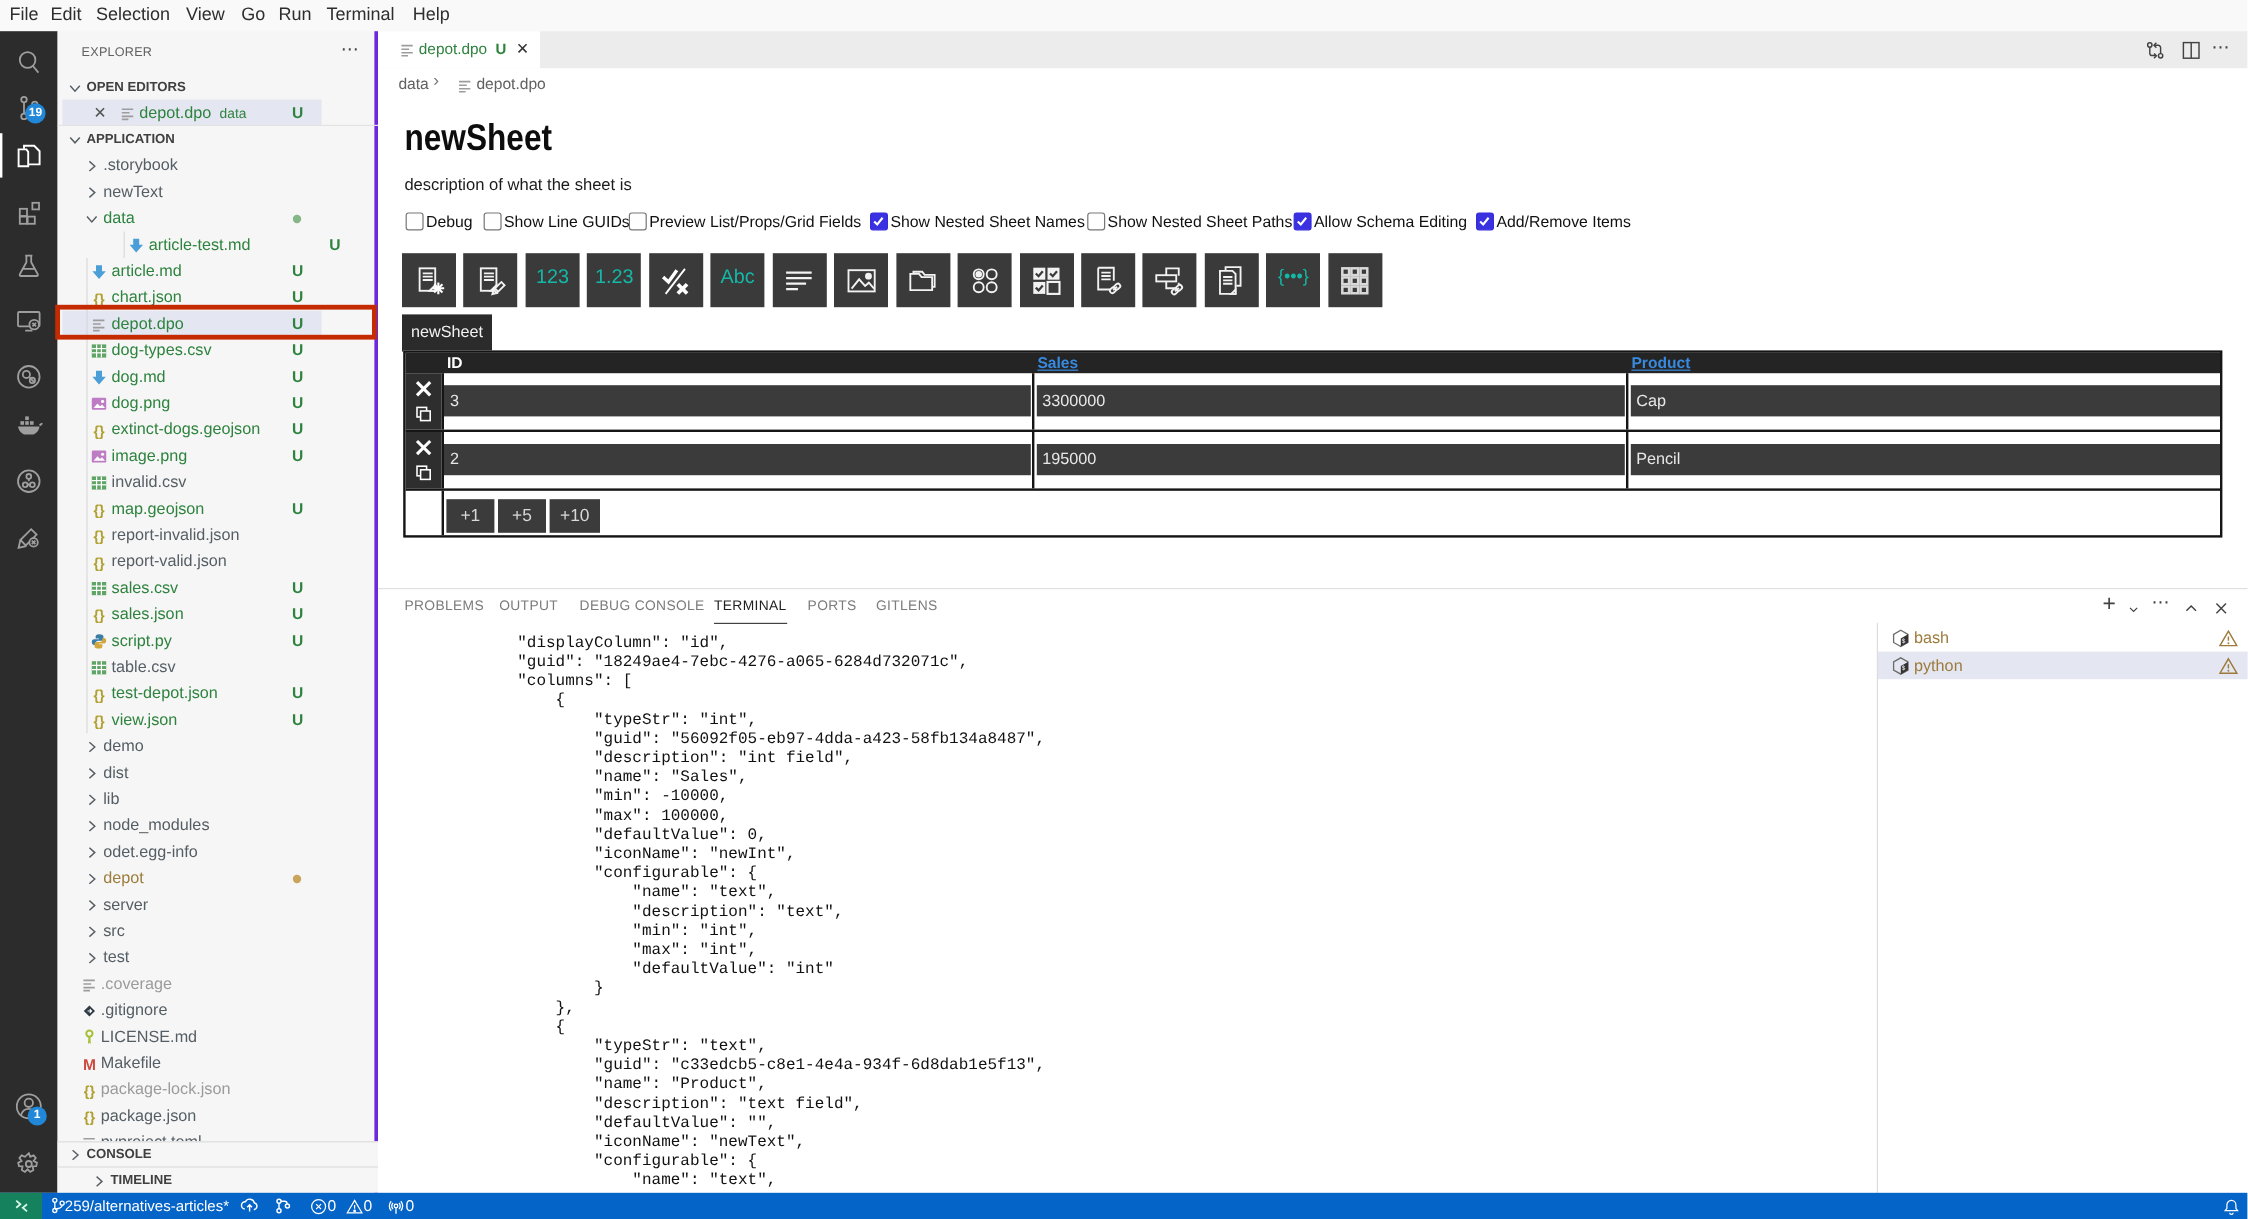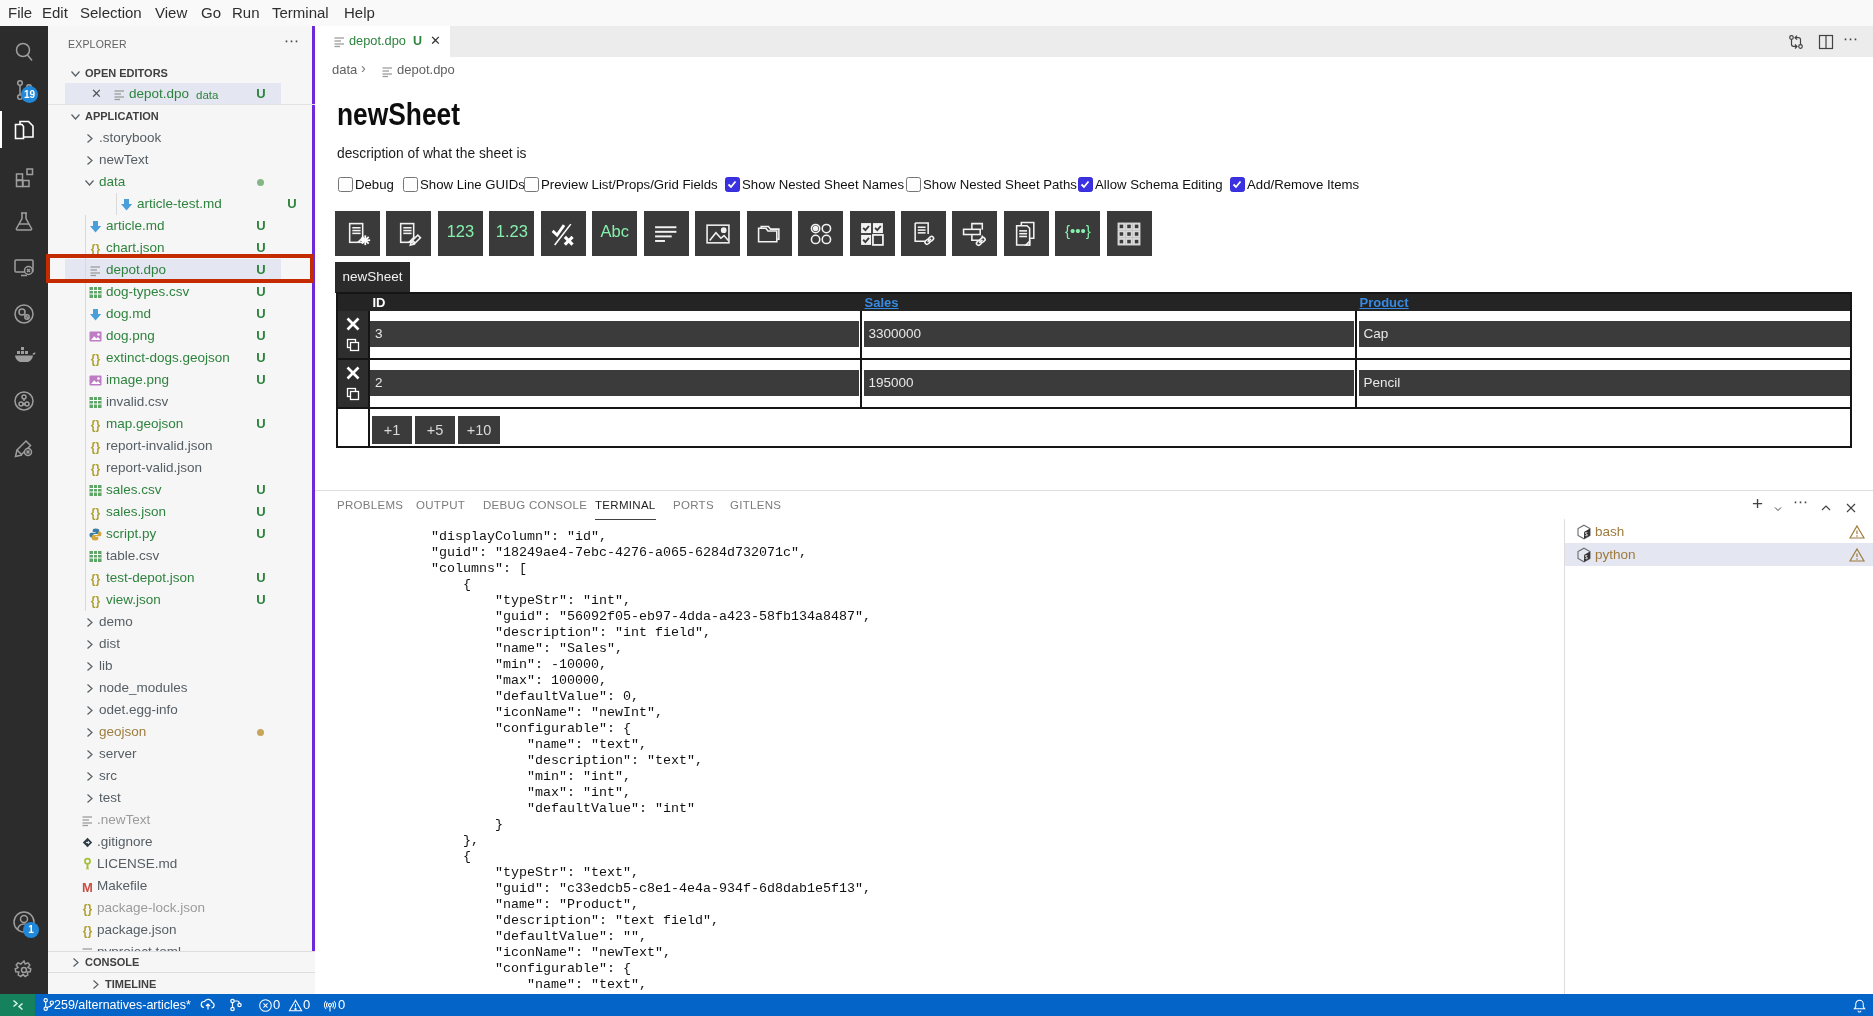--- a/index.html
+++ b/index.html
@@ -5,21 +5,21 @@
   * { margin:0; padding:0; box-sizing:border-box; }
   html,body { width:1873px; height:1016px; overflow:hidden; }
   body { font-family:"Liberation Sans", sans-serif; position:relative; background:#fff; }
   .abs { position:absolute; }
   #menubar { left:0; top:0; width:1873px; height:26px; background:#f9f9f9; color:#2e2e2e; font-size:15px; }
   #menubar span { position:absolute; top:4px; }
   #activitybar { left:0; top:26px; width:48px; height:968px; background:#2c2c2c; }
   .ab-icon { position:absolute; left:12px; width:24px; height:24px; color:#9e9e9e; }
   .ab-icon svg { width:24px; height:24px; display:block; }
   #sidebar { left:48px; top:26px; width:267px; height:968px; background:#f6f6f6; font-size:13.5px; color:#555e64; border-right:3px solid #6d28d9; }
-  .sb-row { position:absolute; left:17px; width:216px; height:22px; line-height:22px; white-space:nowrap; }
+  .sb-row { position:absolute; left:4px; width:216px; height:22px; line-height:22px; white-space:nowrap; }
   .sel { background:#e4e6f1; }
   .green { color:#2e833e; }
   .ignored { color:#9b9b9b; }
   .mod { color:#9d7d3c; }
   .ubadge { position:absolute; right:14px; top:0; width:12px; text-align:center; font-weight:bold; font-size:13px; }
   .chev { position:absolute; top:4.5px; width:13px; height:13px; }
   .chev svg { width:13px; height:13px; display:block; stroke:#555e64; }
   .ficon { position:absolute; top:4px; width:15px; height:15px; }
   .ficon svg { width:15px; height:15px; display:block; }
   .sec-head { font-weight:bold; font-size:11px; color:#404040; }
@@ -30,21 +30,21 @@
   #editor { left:315px; top:84px; width:1558px; height:406px; background:#fff; }
   h1.sheet { position:absolute; left:337px; top:97px; font-size:31px; color:#0d0d0d; transform:scaleX(0.85); transform-origin:0 0; }
   .desc { position:absolute; left:337px; top:145.5px; font-size:13.8px; color:#1c1c1c; }
   .cbrow { position:absolute; top:177px; height:16px; font-size:13.2px; color:#111; }
   .cb { position:absolute; top:0; width:14.5px; height:14.5px; border:1.5px solid #767676; border-radius:2.5px; background:#fefefe; }
   .cb.on { background:#3a31e1; border-color:#362cdb; }
   .cb.on svg { position:absolute; left:1px; top:1.5px; width:10px; height:9px; }
   .cblabel { position:absolute; top:0px; white-space:nowrap; }
   .tbtn { position:absolute; top:211px; width:45px; height:45px; background:#3a3a3a; color:#fff; }
   .tbtn svg { position:absolute; left:9.5px; top:9.5px; width:26px; height:26px; }
-  .tbtn .txt { position:absolute; width:100%; text-align:center; top:11px; font-size:16.5px; color:#86efac; }
+  .tbtn .txt { position:absolute; width:100%; text-align:center; top:11px; font-size:16.5px; color:#14b8a6; }
   #sheettab { left:335px; top:262px; width:75px; height:31px; background:#2b2b2b; color:#f2f2f2; font-size:13.5px; line-height:29px; text-align:center; }
   #dtable { left:335.5px; top:292px; width:1516px; height:156px; border:2px solid #151515; background:#fff; }
   #panel { left:315px; top:490px; width:1558px; height:552px; background:#fff; border-top:1px solid #e0e0e0; }
   .ptab { position:absolute; top:0; height:29px; line-height:29px; font-size:11.5px; color:#7c7c7c; letter-spacing:0.3px; }
   .ptab.active { color:#1f1f1f; border-bottom:1.5px solid #424242; }
   #termtext { position:absolute; left:367px; top:529px; font-family:"Liberation Mono", monospace; font-size:13.33px; line-height:16px; color:#111; white-space:pre; }
   #termside { position:absolute; left:1564px; top:519px; width:309px; height:475px; border-left:1px solid #ddd; font-size:13.5px; }
   #statusbar { left:0; top:994px; width:1873px; height:22px; background:#0564c8; color:#fff; font-size:13px; }
   #sb-remote { position:absolute; left:0; top:0; width:35px; height:22px; background:#16825d; }
   #redbox { left:46px; top:254px; width:268px; height:29px; border:4px solid #c42b00; z-index:50; }
@@ -471,21 +471,21 @@
         </svg>
       </span>
       <span class="abs" style="left:34px;">odet.egg-info</span>
     </div>
 <div class="sb-row" style="top:695px;">
       <span class="chev" style="left:18px;">
         <svg viewBox="0 0 13 13" fill="none" stroke-width="1.2">
           <path d="M4.5 2.5 L9 6.5 L4.5 10.5"></path>
         </svg>
       </span>
-      <span class="abs mod" style="left:34px;">geojson</span>
+      <span class="abs mod" style="left:34px;">depot</span>
       <span class="abs" style="right:17px;top:8px;width:7px;height:7px;border-radius:50%;background:#c8a55a;"></span>
     </div>
 <div class="sb-row" style="top:717px;">
       <span class="chev" style="left:18px;">
         <svg viewBox="0 0 13 13" fill="none" stroke-width="1.2">
           <path d="M4.5 2.5 L9 6.5 L4.5 10.5"></path>
         </svg>
       </span>
       <span class="abs" style="left:34px;">server</span>
     </div>
@@ -509,21 +509,21 @@
       <span class="ficon" style="left:15px;">
         <svg viewBox="0 0 15 15">
           <g stroke="#9d9d9d" stroke-width="1.3">
             <line x1="2.5" y1="4" x2="12" y2="4"></line>
             <line x1="2.5" y1="7" x2="9" y2="7"></line>
             <line x1="2.5" y1="10" x2="12" y2="10"></line>
             <line x1="2.5" y1="12.5" x2="8" y2="12.5"></line>
           </g>
         </svg>
       </span>
-      <span class="abs ignored" style="left:32px;">.newText</span>
+      <span class="abs ignored" style="left:32px;">.coverage</span>
     </div>
 <div class="sb-row" style="top:805px;">
       <span class="ficon" style="left:15px;">
         <svg viewBox="0 0 15 15">
           <rect x="4.2" y="4.2" width="6.6" height="6.6" transform="rotate(45 7.5 7.5)" fill="#2f3c44"></rect>
           <path d="M6 7.5 h3 M7.8 6 l1.5 1.5 -1.5 1.5" stroke="#fff" stroke-width="0.9" fill="none"></path>
         </svg>
       </span>
       <span class="abs" style="left:32px;">.gitignore</span>
     </div>

